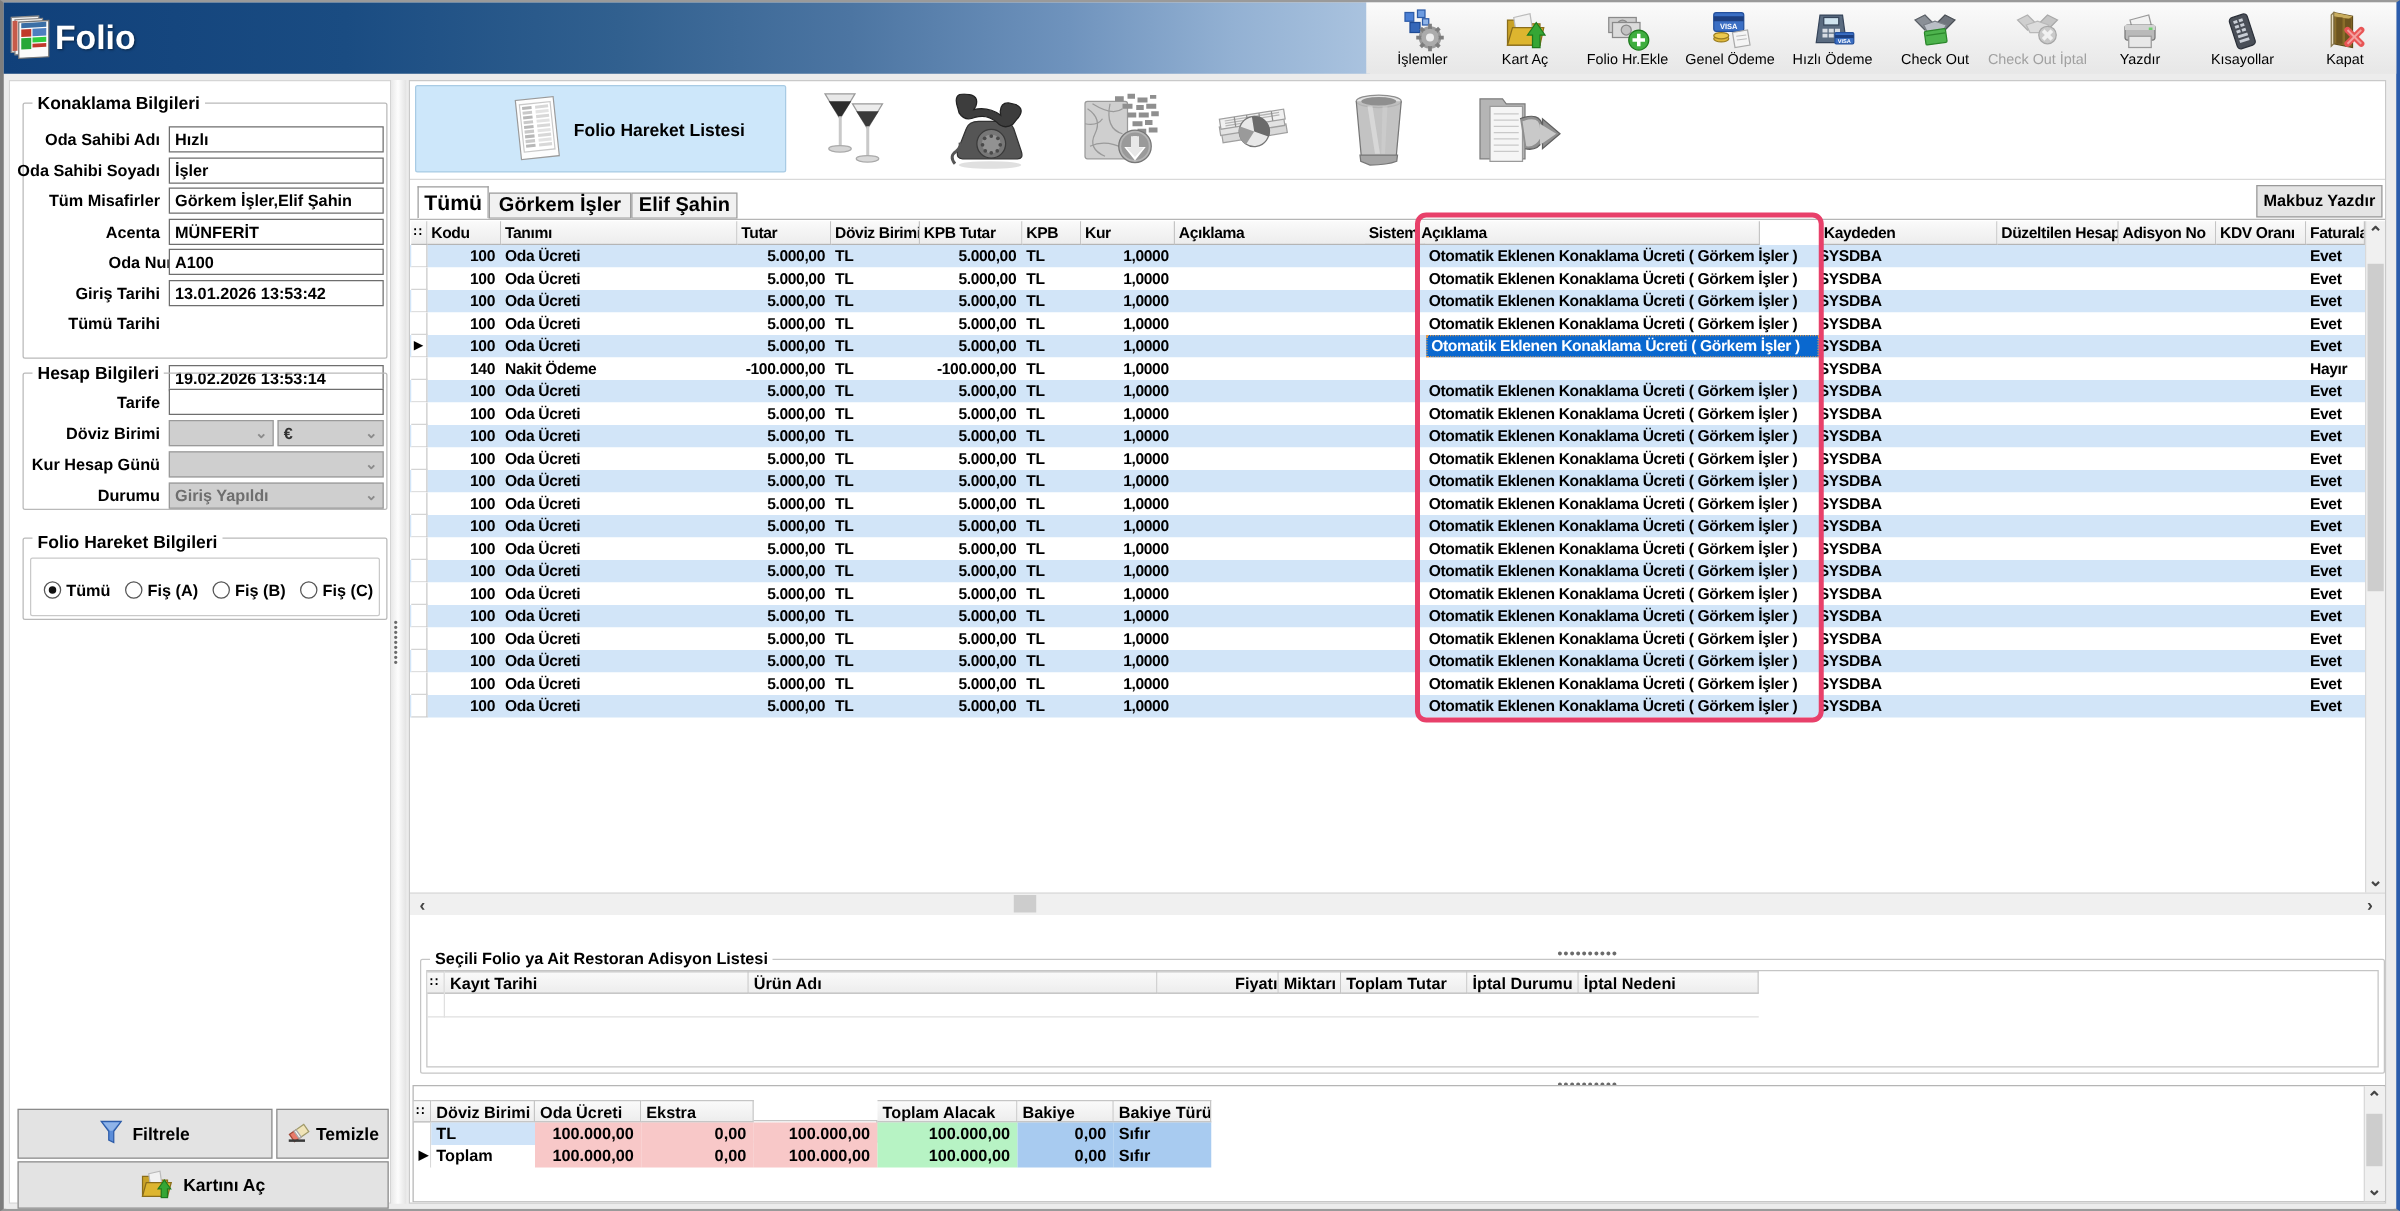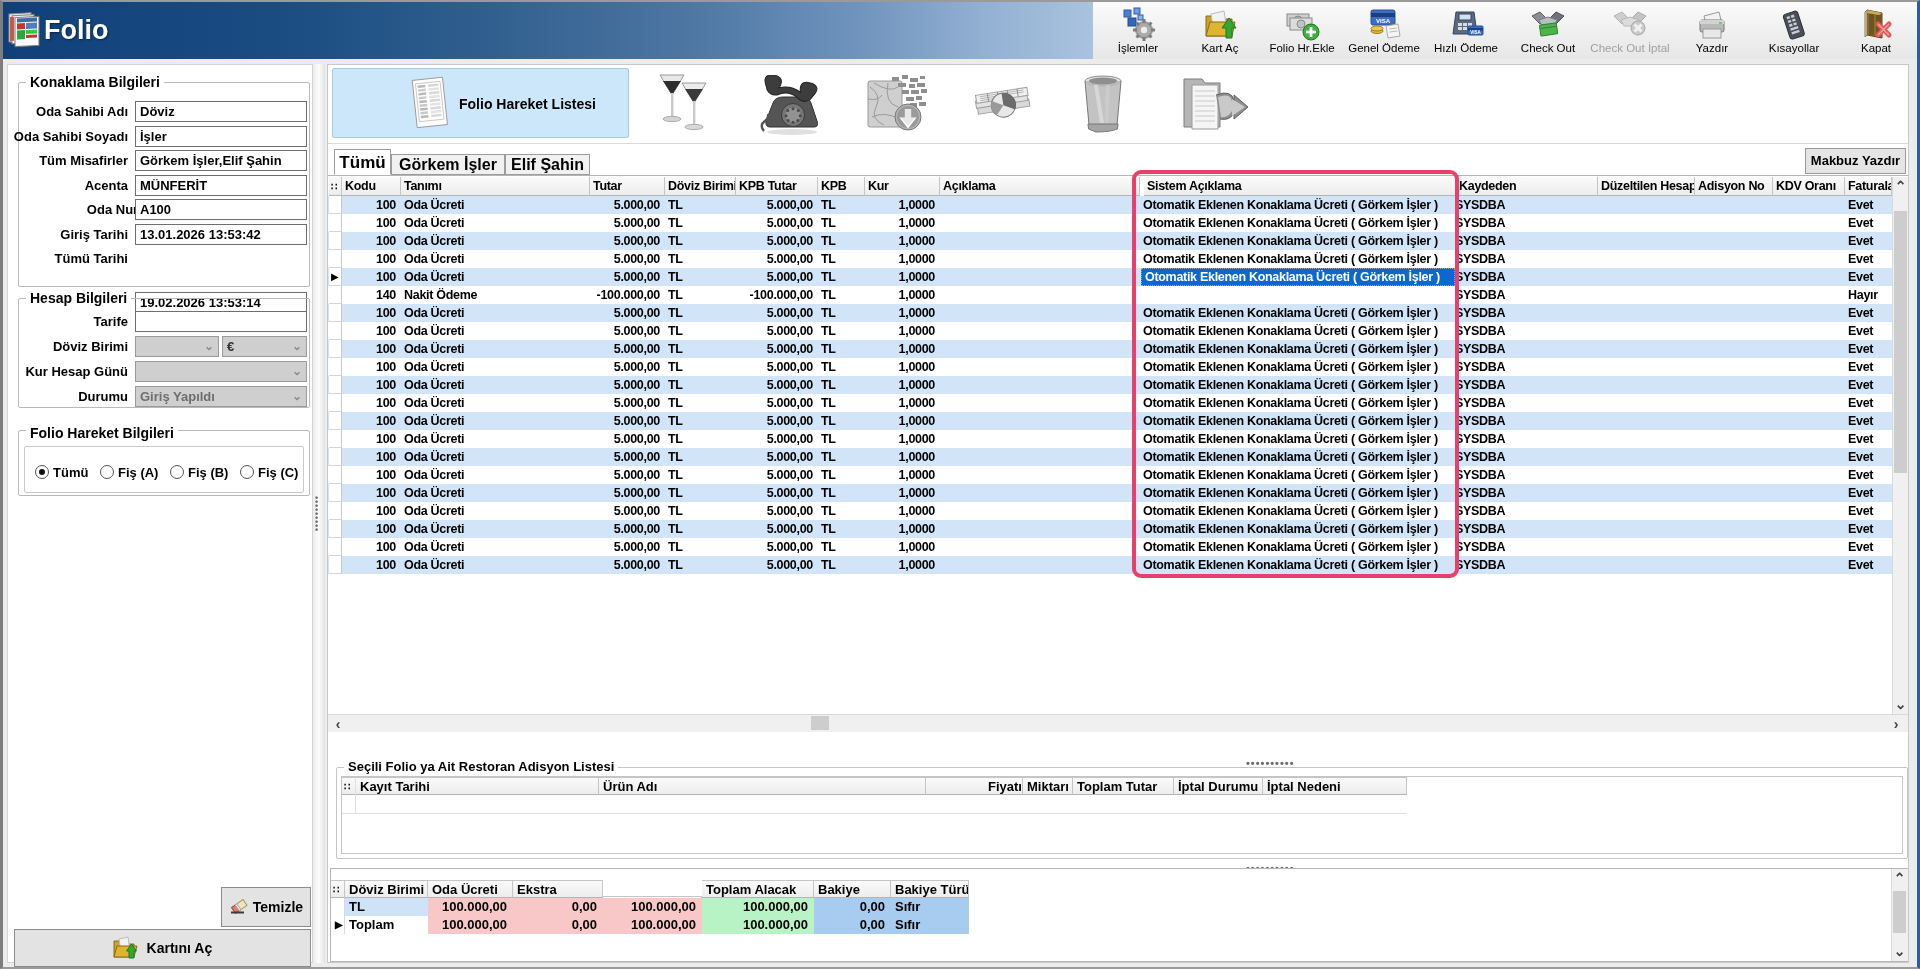--- a/index.html
+++ b/index.html
@@ -224,21 +224,21 @@
           </g>
         </svg>
         <span class="lbl">Kapat</span>
       </div>
     </div>
     <div id="content">
       <div id="leftpanel">
         <div class="gbox" style="left:10px;top:17px;width:292px;height:205px;"></div>
         <div class="glabel" style="left:18px;top:9px;">Konaklama Bilgileri</div>
         <div class="flabel" style="left:0px;top:39px;width:120px;">Oda Sahibi Adı</div>
-        <div class="finput" style="left:127px;top:36px;width:172px;height:21px;">Döviz</div>
+        <div class="finput" style="left:127px;top:36px;width:172px;height:21px;">Hızlı</div>
         <div class="flabel" style="left:0px;top:63.5px;width:120px;">Oda Sahibi Soyadı</div>
         <div class="finput" style="left:127px;top:60.5px;width:172px;height:21px;">İşler</div>
         <div class="flabel" style="left:0px;top:88px;width:120px;">Tüm Misafirler</div>
         <div class="finput" style="left:127px;top:85px;width:172px;height:21px;">Görkem İşler,Elif Şahin</div>
         <div class="flabel" style="left:0px;top:112.5px;width:120px;">Acenta</div>
         <div class="finput" style="left:127px;top:109.5px;width:172px;height:21px;">MÜNFERİT</div>
         <div class="flabel" style="left:0px;top:137px;width:120px;margin-left:47px;">Oda Numarası</div>
         <div class="finput" style="left:127px;top:134px;width:172px;height:21px;">A100</div>
         <div class="flabel" style="left:0px;top:161.5px;width:120px;">Giriş Tarihi</div>
         <div class="finput" style="left:127px;top:158.5px;width:172px;height:21px;">13.01.2026 13:53:42</div>
@@ -263,20 +263,24 @@
         <div class="glabel" style="left:18px;top:360px;">Folio Hareket Bilgileri</div>
         <div class="gbox" style="left:16px;top:381px;width:280px;height:47px;border-color:#c9c9c9;"></div>
         <div class="radio on" style="left:27px;top:400px;"></div>
         <div class="rlabel" style="left:45px;top:400px;">Tümü</div>
         <div class="radio" style="left:92px;top:400px;"></div>
         <div class="rlabel" style="left:110px;top:400px;">Fiş (A)</div>
         <div class="radio" style="left:162px;top:400px;"></div>
         <div class="rlabel" style="left:180px;top:400px;">Fiş (B)</div>
         <div class="radio" style="left:232px;top:400px;"></div>
         <div class="rlabel" style="left:250px;top:400px;">Fiş (C)</div>
+        <div class="btn" style="left:6px;top:822px;width:204px;height:40px;line-height:38px;"><svg width="18" height="20" viewBox="0 0 18 20" style="vertical-align:-4px;">
+            <path d="M1 1 L17 1 L11 9 L11 18 L7 16 L7 9 Z" fill="#5b8dd9" stroke="#2d5ca8"></path>
+            <path d="M2.5 2 L15.5 2 L10 8.5 L8 8.5 Z" fill="#8fb4e8"></path>
+          </svg>&nbsp; Filtrele</div>
         <div class="btn" style="left:213px;top:822px;width:90px;height:40px;line-height:38px;"><svg width="20" height="18" viewBox="0 0 20 18" style="vertical-align:-3px;">
             <g transform="rotate(-35 10 9)">
               <rect x="3" y="6" width="6" height="7" fill="#e87a6a" stroke="#a04535"></rect>
               <rect x="9" y="6" width="8" height="7" fill="#f0e4b8" stroke="#a09a6a"></rect>
               <rect x="7.5" y="6" width="2" height="7" fill="#f8f8f8" stroke="#aaa"></rect>
             </g>
             <rect x="2" y="14.5" width="13" height="2" fill="#3a3a3a"></rect>
           </svg>&nbsp;Temizle</div>
         <div class="btn" style="left:6px;top:864px;width:297px;height:38px;line-height:36px;"><svg width="26" height="24" viewBox="0 0 26 24" style="vertical-align:-6px;">
             <path d="M1 6 L9 6 L11 9 L21 9 L21 22 L1 22 Z" fill="#c9a227" stroke="#8a6d1a"></path>
@@ -444,21 +448,21 @@
         <div id="grid">
           <div class="hc" style="left:1px;width:13px;font-size:10px;padding-left:2px;">∷</div>
           <div class="hc" style="left:14px;width:59px;">Kodu</div>
           <div class="hc" style="left:73px;width:189px;">Tanımı</div>
           <div class="hc" style="left:262px;width:75px;">Tutar</div>
           <div class="hc" style="left:337px;width:71px;">Döviz Birimi</div>
           <div class="hc" style="left:408px;width:82px;">KPB Tutar</div>
           <div class="hc" style="left:490px;width:47px;">KPB</div>
           <div class="hc" style="left:537px;width:75px;">Kur</div>
           <div class="hc" style="left:612px;width:200px;">Açıklama</div>
-          <div class="hc" style="left:816px;width:316px;">Sistem Açıklama</div>
+          <div class="hc" style="left:764px;width:316px;">Sistem Açıklama</div>
           <div class="hc" style="left:1128px;width:142px;">Kaydeden</div>
           <div class="hc" style="left:1270px;width:97px;">Düzeltilen Hesap</div>
           <div class="hc" style="left:1367px;width:78px;">Adisyon No</div>
           <div class="hc" style="left:1445px;width:72px;">KDV Oranı</div>
           <div class="hc" style="left:1517px;width:47px;">Faturala</div>
           <div class="row" style="top:20px;background:#d2e5f8;">
             <div class="hnd" style="left:1px;width:13px;"></div>
             <div class="c r" style="left:14px;width:59px;">100</div>
             <div class="c" style="left:73px;width:189px;">Oda Ücreti</div>
             <div class="c r" style="left:262px;width:75px;">5.000,00</div>

